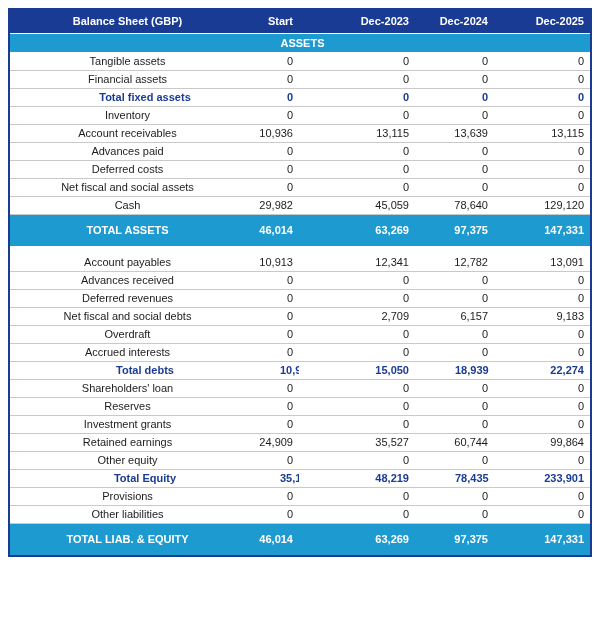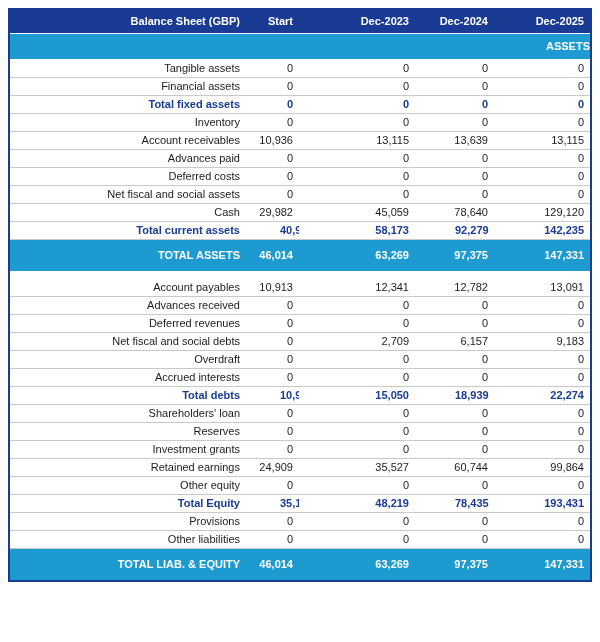--- a/index.html
+++ b/index.html
@@ -40,28 +40,28 @@
   td, th { overflow: hidden; white-space: nowrap; }
 
   thead th {
     background: var(--navy);
     color: #fff;
     font-weight: bold;
     height: 23px;
     border-bottom: 1px solid #ffffff;
     font-size: 11px;
   }
-  th.label, td.label { text-align: right; padding-left: 5px; }
+  th.label, td.label { text-align: center; padding-left: 5px; }
   th.num, td.num { text-align: right; padding-right: 6px; }
 
   tr.section-row td {
     background: var(--cyan);
     color: #ffffff;
     font-weight: bold;
-    height: 26px;
+    height: 19px;
   }
   tr.data-row td {
     height: 18px;
     color: var(--text);
     border-bottom: 1px solid var(--grid);
     background: #ffffff;
   }
   tr.data-row.subtotal-row td {
     color: var(--navy);
     font-weight: bold;
@@ -160,27 +160,20 @@
             <td class="num">0</td>
             <td class="num">0</td>
           </tr>
           <tr class="data-row">
             <td class="label">Cash</td>
             <td class="num">29,982</td>
             <td class="num">45,059</td>
             <td class="num">78,640</td>
             <td class="num">129,120</td>
           </tr>
-          <tr class="data-row subtotal-row">
-            <td class="label">Total current assets</td>
-            <td class="num">40,918</td>
-            <td class="num">58,173</td>
-            <td class="num">92,279</td>
-            <td class="num">142,235</td>
-          </tr>
           <tr class="grand-row">
             <td class="label">TOTAL ASSETS</td>
             <td class="num">46,014</td>
             <td class="num">63,269</td>
             <td class="num">97,375</td>
             <td class="num">147,331</td>
           </tr>
           <tr class="gap-row">
             <td colspan="5"></td>
           </tr>
@@ -266,21 +259,21 @@
             <td class="num">0</td>
             <td class="num">0</td>
             <td class="num">0</td>
             <td class="num">0</td>
           </tr>
           <tr class="data-row subtotal-row">
             <td class="label">Total Equity</td>
             <td class="num">35,100</td>
             <td class="num">48,219</td>
             <td class="num">78,435</td>
-            <td class="num">193,431</td>
+            <td class="num">233,901</td>
           </tr>
           <tr class="data-row">
             <td class="label">Provisions</td>
             <td class="num">0</td>
             <td class="num">0</td>
             <td class="num">0</td>
             <td class="num">0</td>
           </tr>
           <tr class="data-row">
             <td class="label">Other liabilities</td>

